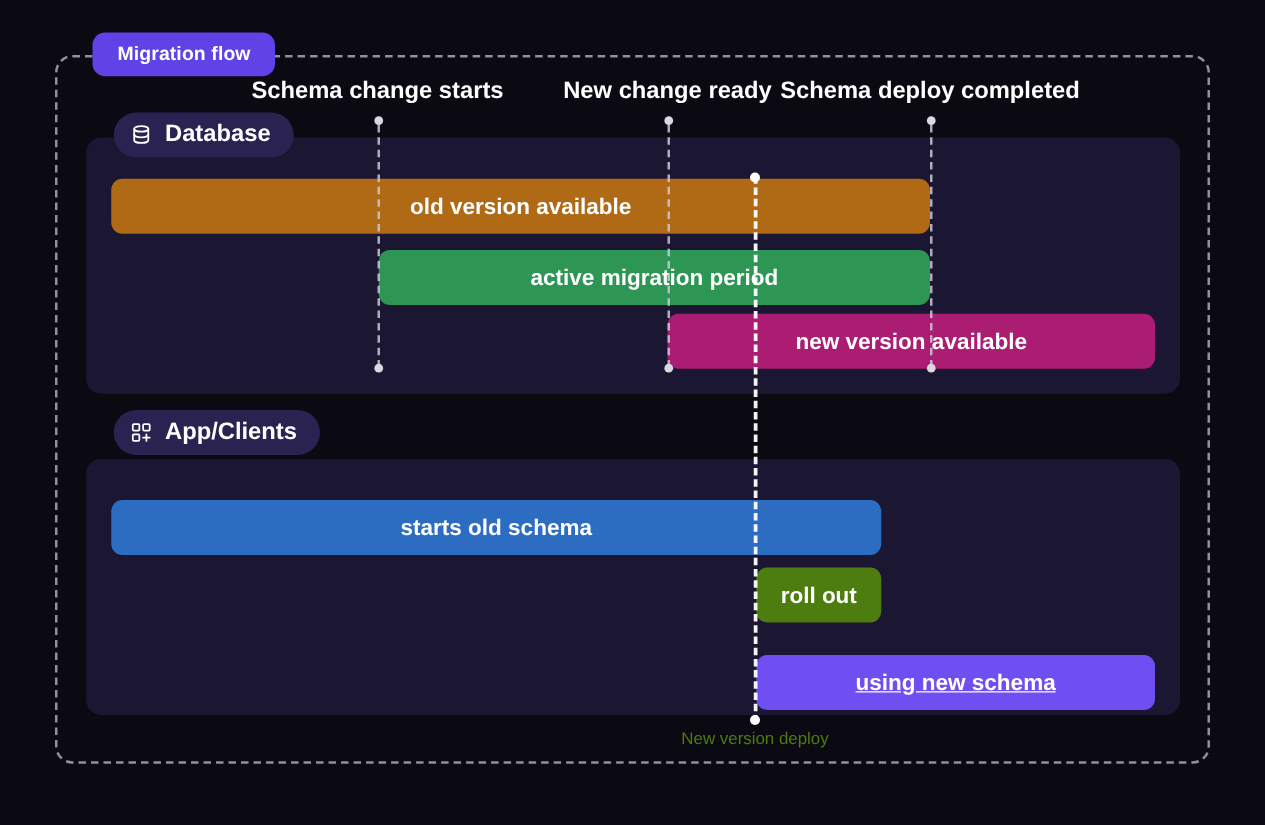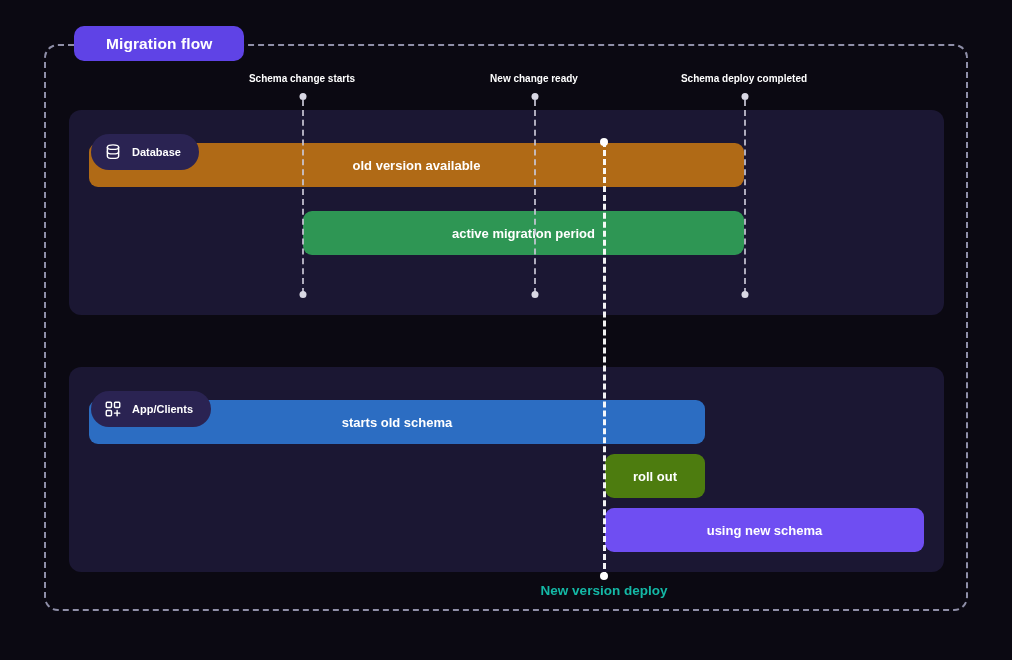--- a/index.html
+++ b/index.html
@@ -30,21 +30,21 @@
     border-radius: 14px;
     background: transparent;
   }
 
   
   .flow-badge {
     position: absolute;
     left: 74px;
     top: 26px;
     height: 35px;
-    padding: 0 32px;
+    padding: 0 20px;
     display: flex;
     align-items: center;
     justify-content: center;
     background: #5f43e6;
     color: #ffffff;
     border-radius: 10px;
     font-size: 15.5px;
     font-weight: bold;
     letter-spacing: 0.1px;
     white-space: nowrap;
@@ -55,21 +55,21 @@
   .milestone {
     position: absolute;
     z-index: 6;
   }
   .milestone .ms-label {
     position: absolute;
     bottom: 0;
     left: 50%;
     transform: translateX(-50%);
     color: #ffffff;
-    font-size: 10px;
+    font-size: 19px;
     font-weight: bold;
     white-space: nowrap;
   }
   .guide {
     position: absolute;
     width: 0;
     border-left: 2px dashed #c9c7d6;
     z-index: 5;
     opacity: .85;
   }
@@ -99,45 +99,44 @@
   .section-badge {
     position: absolute;
     height: 36px;
     padding: 0 18px 0 12px;
     display: flex;
     align-items: center;
     gap: 9px;
     background: #2a2352;
     border-radius: 18px;
     color: #ffffff;
-    font-size: 11px;
+    font-size: 19px;
     font-weight: bold;
     white-space: nowrap;
     z-index: 9;
-    margin-top: 44px;
   }
   #badge-db  { left: 91px; top: 90px; }
-  #badge-app { left: 91px; top: 347px; align-items: center; }
+  #badge-app { left: 91px; top: 328px; align-items: center; }
   .section-badge .ico {
     display: flex;
     align-items: center;
     justify-content: center;
     width: 20px;
     height: 20px;
   }
 
   
   .bar {
     position: absolute;
     display: flex;
     align-items: center;
     justify-content: center;
     border-radius: 9px;
     color: #ffffff;
-    font-size: 13px;
+    font-size: 18px;
     font-weight: bold;
     white-space: nowrap;
     z-index: 4;
     text-align: right;
   }
 
   
   .deploy-line {
     position: absolute;
     left: 603px;
@@ -159,23 +158,23 @@
     z-index: 11;
   }
   #deploy-dot-top    { top: 138px; }
   #deploy-dot-bottom { top: 572px; }
 
   .deploy-label {
     position: absolute;
     left: 604px;
     top: 583px;
     transform: translateX(-50%);
-    color: #14b8a6;
+    color: #4d7c0f;
     font-size: 13.5px;
-    font-weight: bold;
+    font-weight: normal;
     white-space: nowrap;
     z-index: 11;
     text-align: right;
   }
 </style>
 </head>
 <body>
 
 <div id="stage">
 
@@ -229,31 +228,34 @@
   <div class="guide-dot" style="left:535px;top:93px;"></div>
   <div class="guide-dot" style="left:745px;top:93px;"></div>
 
   <div class="guide-dot" style="left:303px;top:291px;"></div>
   <div class="guide-dot" style="left:535px;top:291px;"></div>
   <div class="guide-dot" style="left:745px;top:291px;"></div>
 
   <div class="bar" style="left:89px;width:655px;top:143px;height:44px;background:#b06a16;">
     <span>old version available</span>
   </div>
-  <div class="bar" style="left:303px;width:441px;top:211px;height:44px;background:#2e9654;">
+  <div class="bar" style="left:303px;width:441px;top:200px;height:44px;background:#2e9654;">
     <span>active migration period</span>
+  </div>
+  <div class="bar" style="left:534px;width:390px;top:251px;height:44px;background:#aa1d72;">
+    <span>new version available</span>
   </div>
 
   <div class="bar" style="left:89px;width:616px;top:400px;height:44px;background:#2c6dc2;">
     <span>starts old schema</span>
   </div>
   <div class="bar" style="left:605px;width:100px;top:454px;height:44px;background:#4d7c0f;">
     <span>roll out</span>
   </div>
-  <div class="bar" style="left:605px;width:319px;top:508px;height:44px;background:#6f4ef2;">
+  <div class="bar" style="left:605px;width:319px;top:524px;height:44px;background:#6f4ef2;text-decoration:underline;">
     <span>using new schema</span>
   </div>
 
   <div class="deploy-line"></div>
   <div class="deploy-dot" id="deploy-dot-top"></div>
   <div class="deploy-dot" id="deploy-dot-bottom"></div>
   <div class="deploy-label">New version deploy</div>
 
 </div>
 

